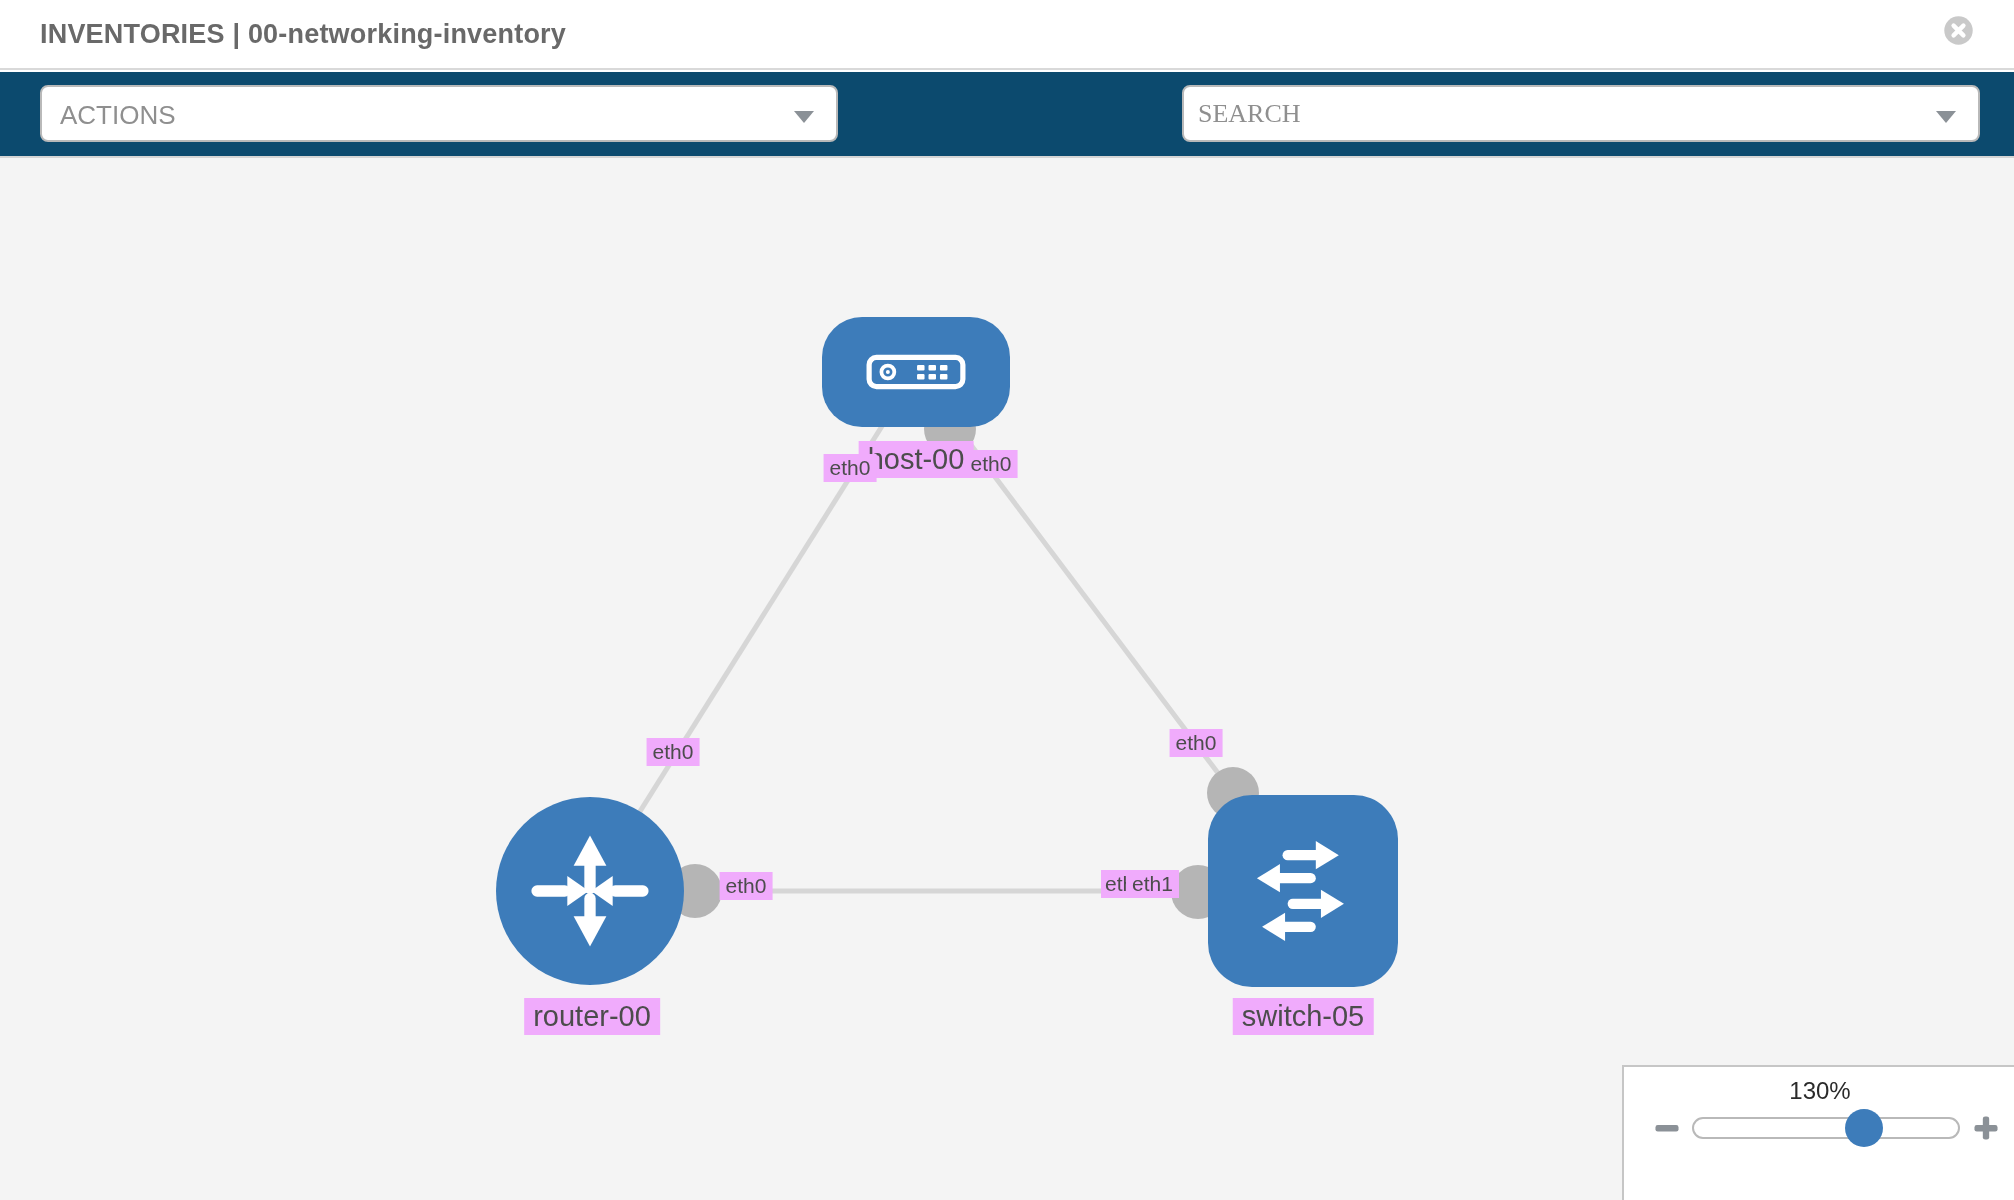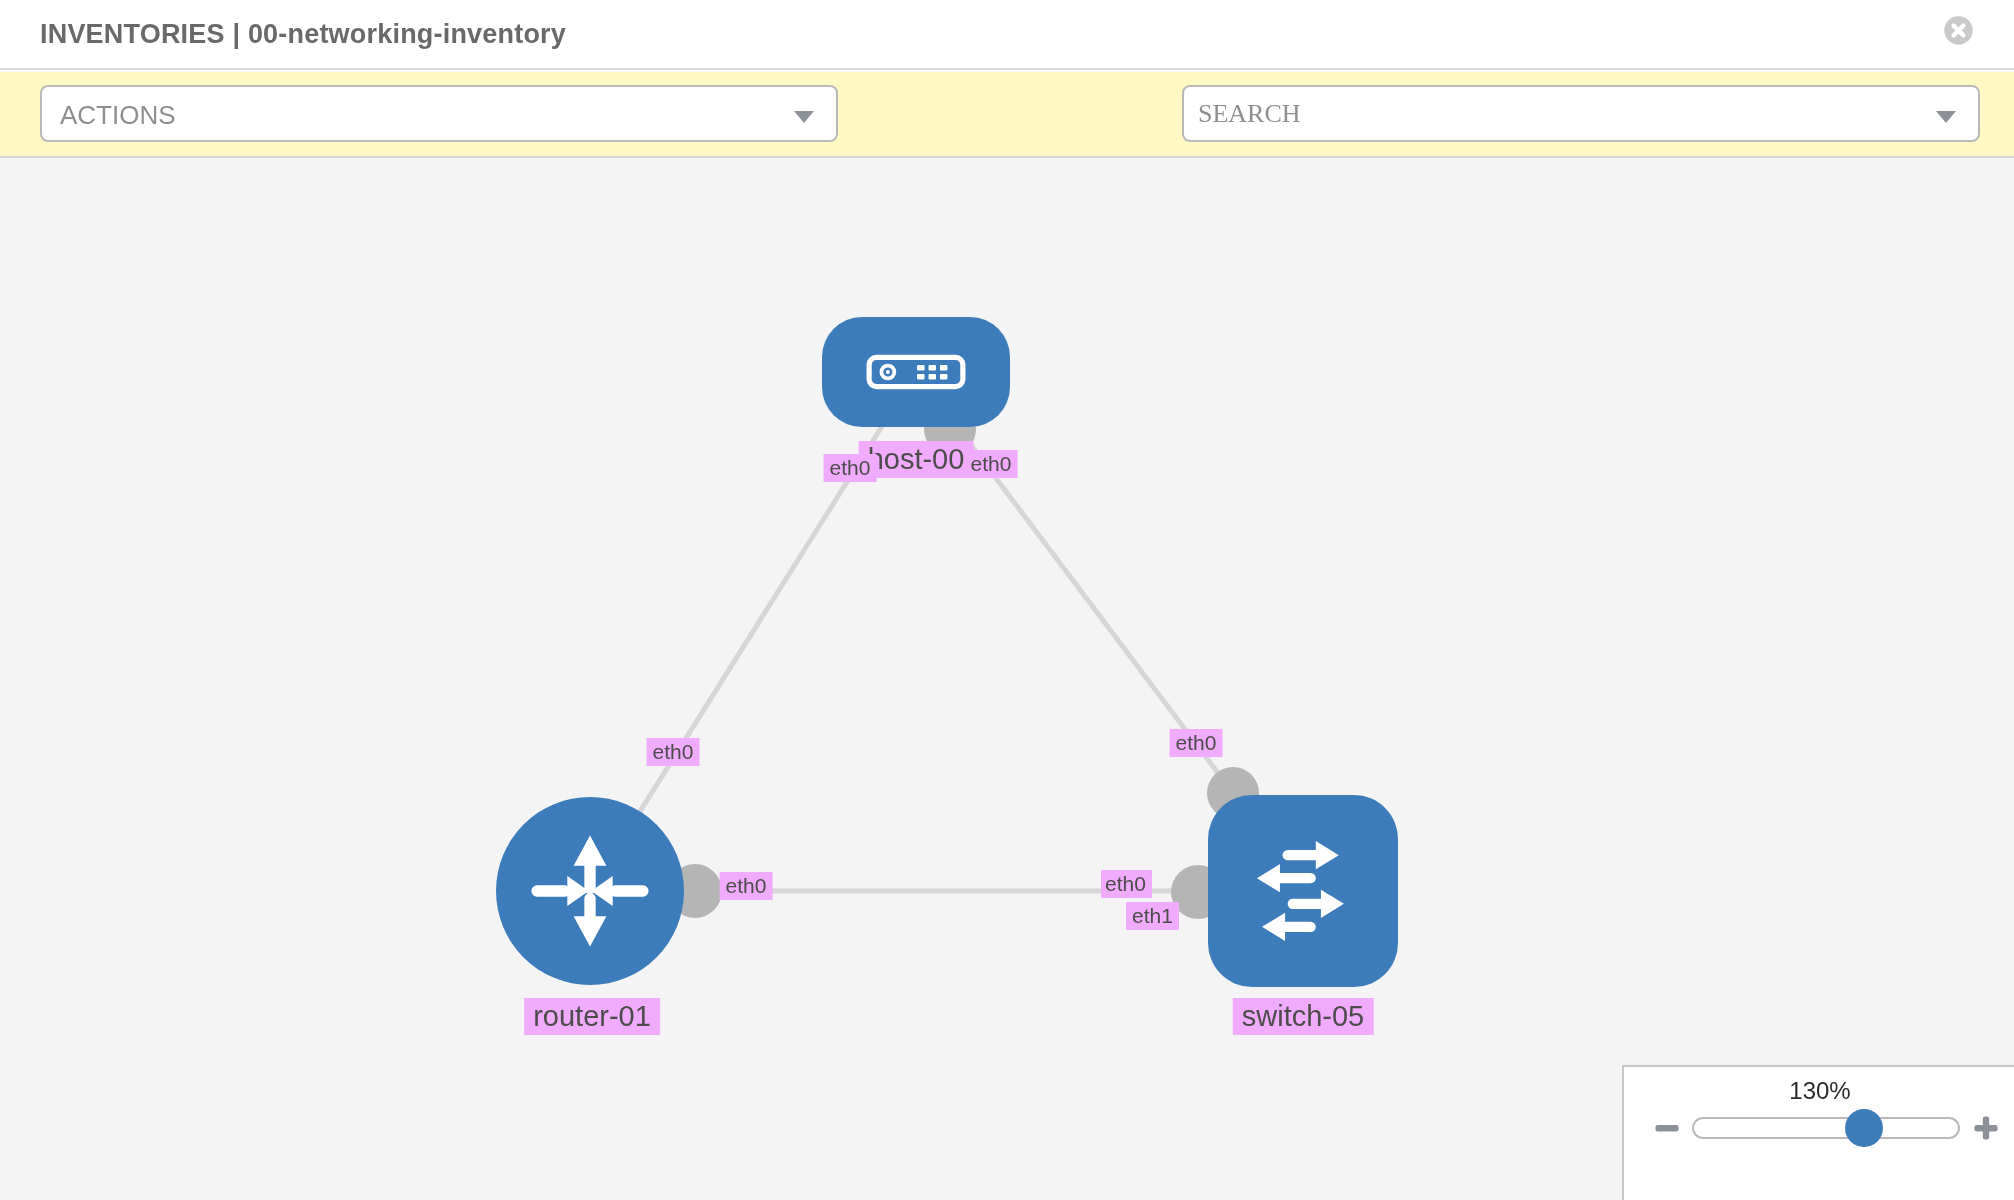--- a/index.html
+++ b/index.html
@@ -10,21 +10,21 @@
   
   .header { position: absolute; top: 0; left: 0; width: 100%; height: 70px;
             background: #fff; border-bottom: 2px solid #d9d9d9; }
   .header-title { position: absolute; left: 40px; top: 19px; font-size: 27px; font-weight: bold;
                   color: #696969; letter-spacing: .2px; }
   .close-btn { position: absolute; left: 1943px; top: 15px; width: 31px; height: 31px;
                cursor: pointer; border: none; background: transparent; padding: 0; }
 
   
   .toolbar { position: absolute; top: 72px; left: 0; width: 100%; height: 86px;
-             background: #fef9c3; border-bottom: 2px solid #d4d4d4; }
+             background: #0c4a6e; border-bottom: 2px solid #d4d4d4; }
   .combo { position: absolute; top: 13px; height: 57px; background: #fff;
            border: 2px solid #b9b9b9; border-radius: 8px; }
   .combo-actions { left: 40px; width: 798px; }
   .combo-search  { left: 1182px; width: 798px; }
   .combo-label { position: absolute; left: 18px; top: 13px; font-size: 26px; color: #8f8f8f; }
   .search-input { position: absolute; left: 14px; top: 4px; width: 700px; height: 45px;
                   border: none; outline: none; font-size: 26px; color: #555;
                   font-family: Liberation Serif, serif; background: transparent; }
   .search-input::placeholder { color: #8f8f8f; opacity: 1; }
   .caret { position: absolute; right: 22px; top: 24px; width: 0; height: 0;
@@ -43,21 +43,21 @@
           align-items: center; justify-content: center; cursor: pointer; }
   .node-host   { left: 822px; top: 159px; width: 188px; height: 110px; border-radius: 40px; }
   .node-router { left: 496px; top: 639px; width: 188px; height: 188px; border-radius: 50%; }
   .node-switch { left: 1208px; top: 637px; width: 190px; height: 192px; border-radius: 44px; }
 
   .chip { position: absolute; background: #f0abfc; color: #4c4c4c; white-space: nowrap; line-height: 1.15; }
   .node-label { font-size: 29px; padding: 2px 9px; z-index: 3; transform: translateX(-50%); }
   .iface-label { font-size: 21px; padding: 2px 6px; z-index: 3; }
   .iface-center { transform: translateX(-50%); }
   .iface-back  { z-index: 3; padding-left: 4px; }
-  .iface-front { z-index: 4; margin-top: 32px; }
+  .iface-front { z-index: 4; }
 
   
   .zoom-panel { position: absolute; left: 1622px; top: 1065px; width: 392px; height: 142px;
                 background: #fff; border-left: 2px solid #c6c6c6; border-top: 2px solid #c6c6c6; }
   .zoom-value { position: absolute; left: 0; top: 10px; width: 392px; text-align: center;
                 font-size: 24px; color: #2b2b2b; }
   .zoom-btn { position: absolute; top: 46px; width: 30px; height: 30px; background: transparent;
               border: none; padding: 0; cursor: pointer; }
   .zoom-out-btn { left: 28px; }
   .zoom-in-btn { left: 347px; }
@@ -166,21 +166,21 @@
         <g fill="#fff">
           <polygon points="60,11 78,22 60,33"></polygon>
           <polygon points="32,29 14,40 32,51"></polygon>
           <polygon points="64,49 82,60 64,71"></polygon>
           <polygon points="36,67 18,78 36,89"></polygon>
         </g>
       </svg>
     </div>
 
     <div class="chip node-label" style="left:916px; top:283px;">host-00</div>
-    <div class="chip node-label" style="left:592px; top:840px;">router-01</div>
+    <div class="chip node-label" style="left:592px; top:840px;">router-00</div>
     <div class="chip node-label" style="left:1303px; top:840px;">switch-05</div>
 
     <div class="chip iface-label iface-center" style="left:850px; top:296px;">eth0</div>
     <div class="chip iface-label iface-center" style="left:673px; top:580px;">eth0</div>
     <div class="chip iface-label iface-center" style="left:991px; top:292px;">eth0</div>
     <div class="chip iface-label iface-center" style="left:1196px; top:571px;">eth0</div>
     <div class="chip iface-label iface-center" style="left:746px; top:714px;">eth0</div>
     <div class="chip iface-label iface-back" style="left:1101px; top:712px;">eth0</div>
     <div class="chip iface-label iface-front" style="left:1126px; top:712px;">eth1</div>
   </div>

